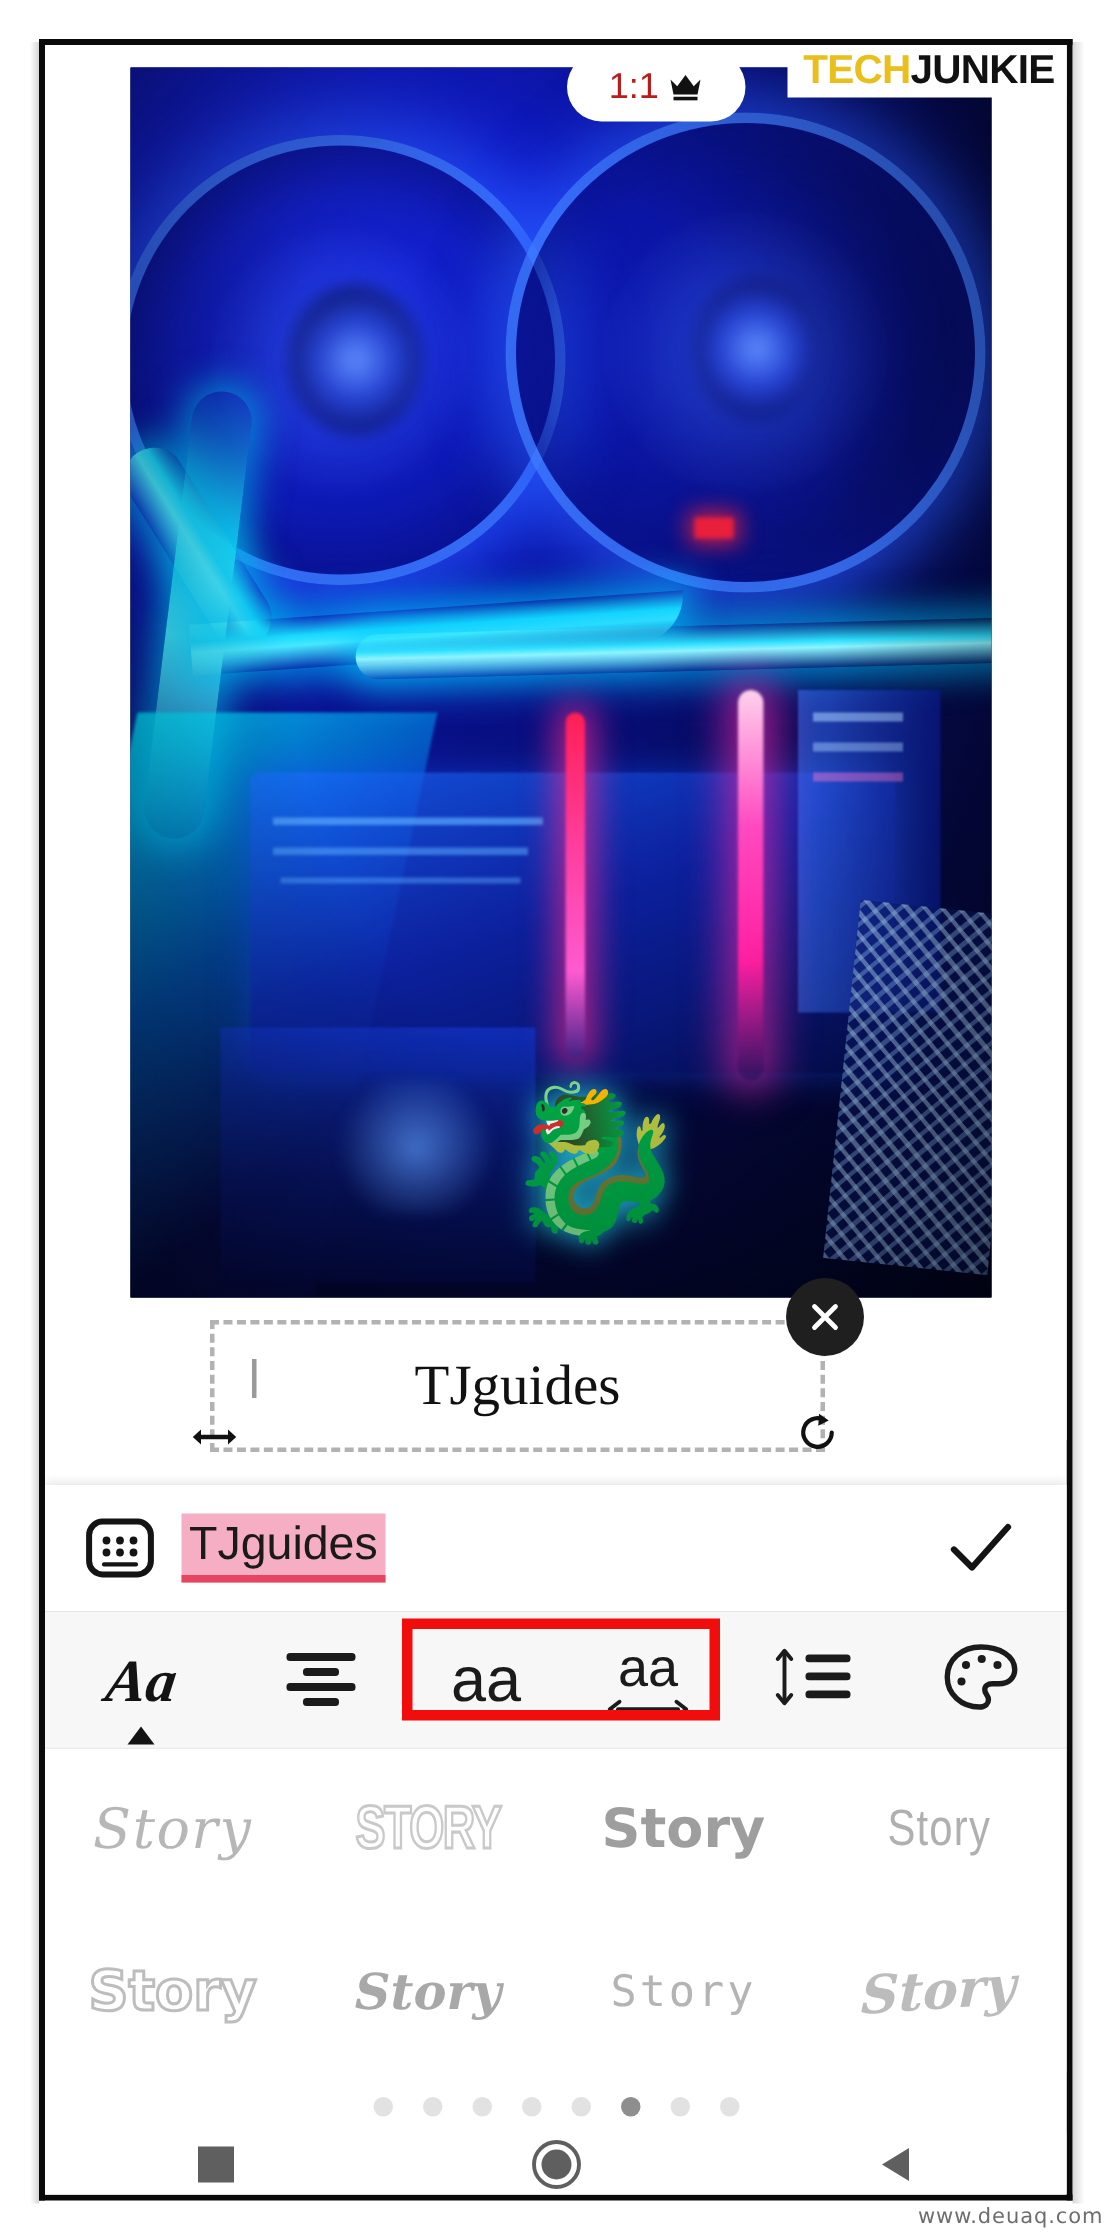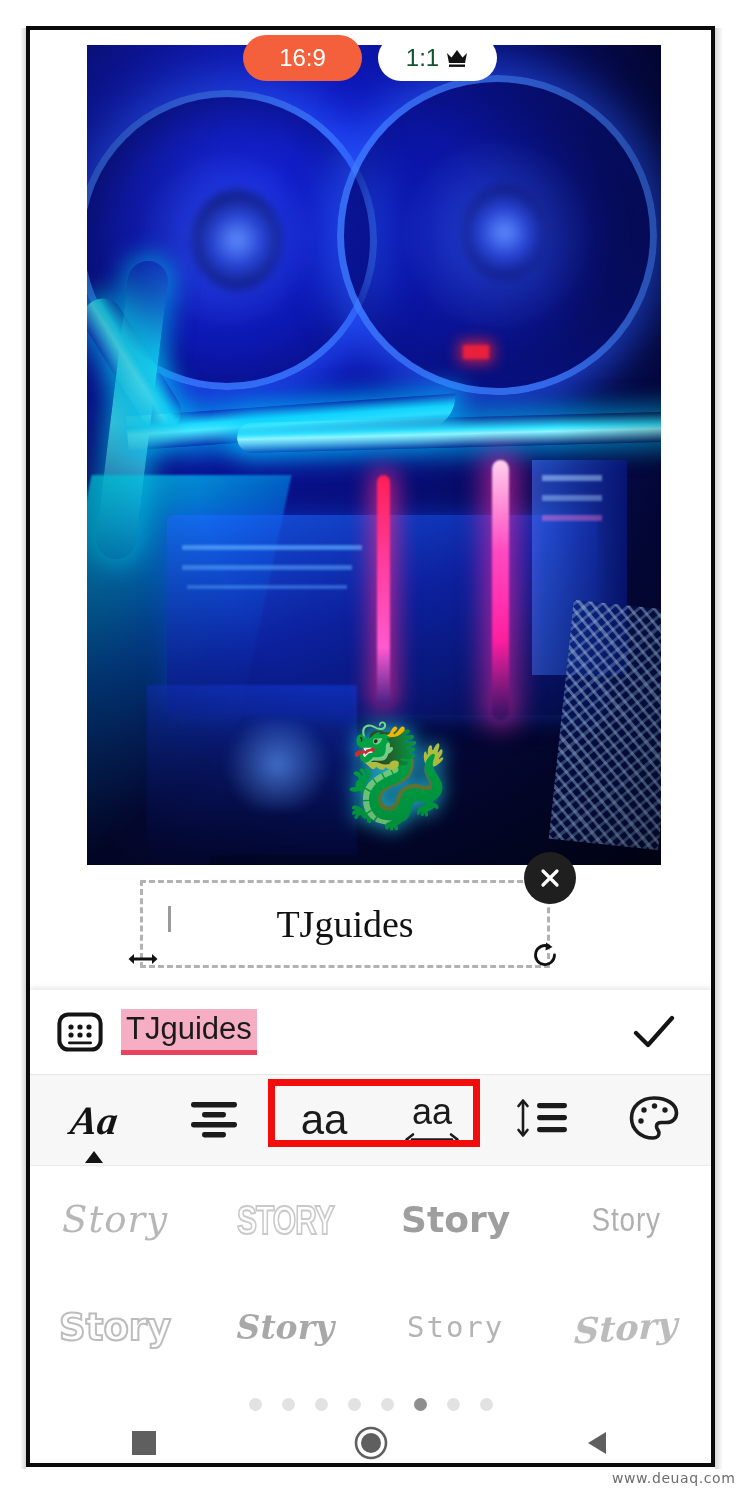--- a/index.html
+++ b/index.html
@@ -163,21 +163,21 @@
   }
 
   
   .ratio-pill {
     position:absolute; z-index:30;
     height:46px; border-radius:23px;
     display:flex; align-items:center; justify-content:center;
     font-size:24px; font-weight:500;
   }
   #ratio-169 { left:213px; top:5px; width:119px; background:#f4603c; color:#ffffff; }
-  #ratio-11  { left:348px; top:5px; width:119px; background:#ffffff; color:#14532d; gap:6px; }
+  #ratio-11  { left:348px; top:5px; width:119px; background:#ffffff; color:#b91c1c; gap:6px; }
   #crown-icon { display:inline-block; line-height:0; }
 
   
   #text-overlay { position:absolute; left:110px; top:850px; width:410px; height:88px; }
   #text-box {
     position:absolute; left:0; top:0; width:100%; height:100%;
     border:3px dashed #b2b2b2;
   }
   #overlay-text {
     position:absolute; left:0; top:0; width:100%; height:100%;
@@ -346,23 +346,20 @@
         <div class="ph ram-tooth3"></div>
         <div class="ph rgb-strip strip-pink1"></div>
         <div class="ph rgb-strip strip-pink2"></div>
         <div class="ph psu-blk"></div>
         <div class="ph glow-blob"></div>
         <div class="ph cable-mesh"></div>
         <div class="ph dragon">🐉</div>
         <div class="ph vignette"></div>
       </div>
 
-      <div class="ratio-pill" id="ratio-169">
-        <span>16:9</span>
-      </div>
       <div class="ratio-pill" id="ratio-11">
         <span>1:1</span>
         <span id="crown-icon">
           <svg width="24" height="20" viewBox="0 0 24 20">
             <path d="M2 5 L6.5 9.5 L12 2 L17.5 9.5 L22 5 L20 15 L4 15 Z" fill="#111"></path>
             <rect x="4" y="16.5" width="16" height="2.4" fill="#111"></rect>
           </svg>
         </span>
       </div>
 
@@ -517,16 +514,19 @@
           </svg>
         </span>
         <span class="nav-btn">
           <svg width="28" height="28" viewBox="0 0 28 28">
               <path d="M22 3 L22 25 L4 14 Z" fill="#5f5f5f"></path>
             </svg>
         </span>
       </div>
     </div>
 
+    <div id="logo">
+      <span class="tech">TECH</span><span class="junkie">JUNKIE</span>
+    </div>
   </div>
 
   <div id="watermark">www.deuaq.com</div>
 </div>
 
 </body></html>

